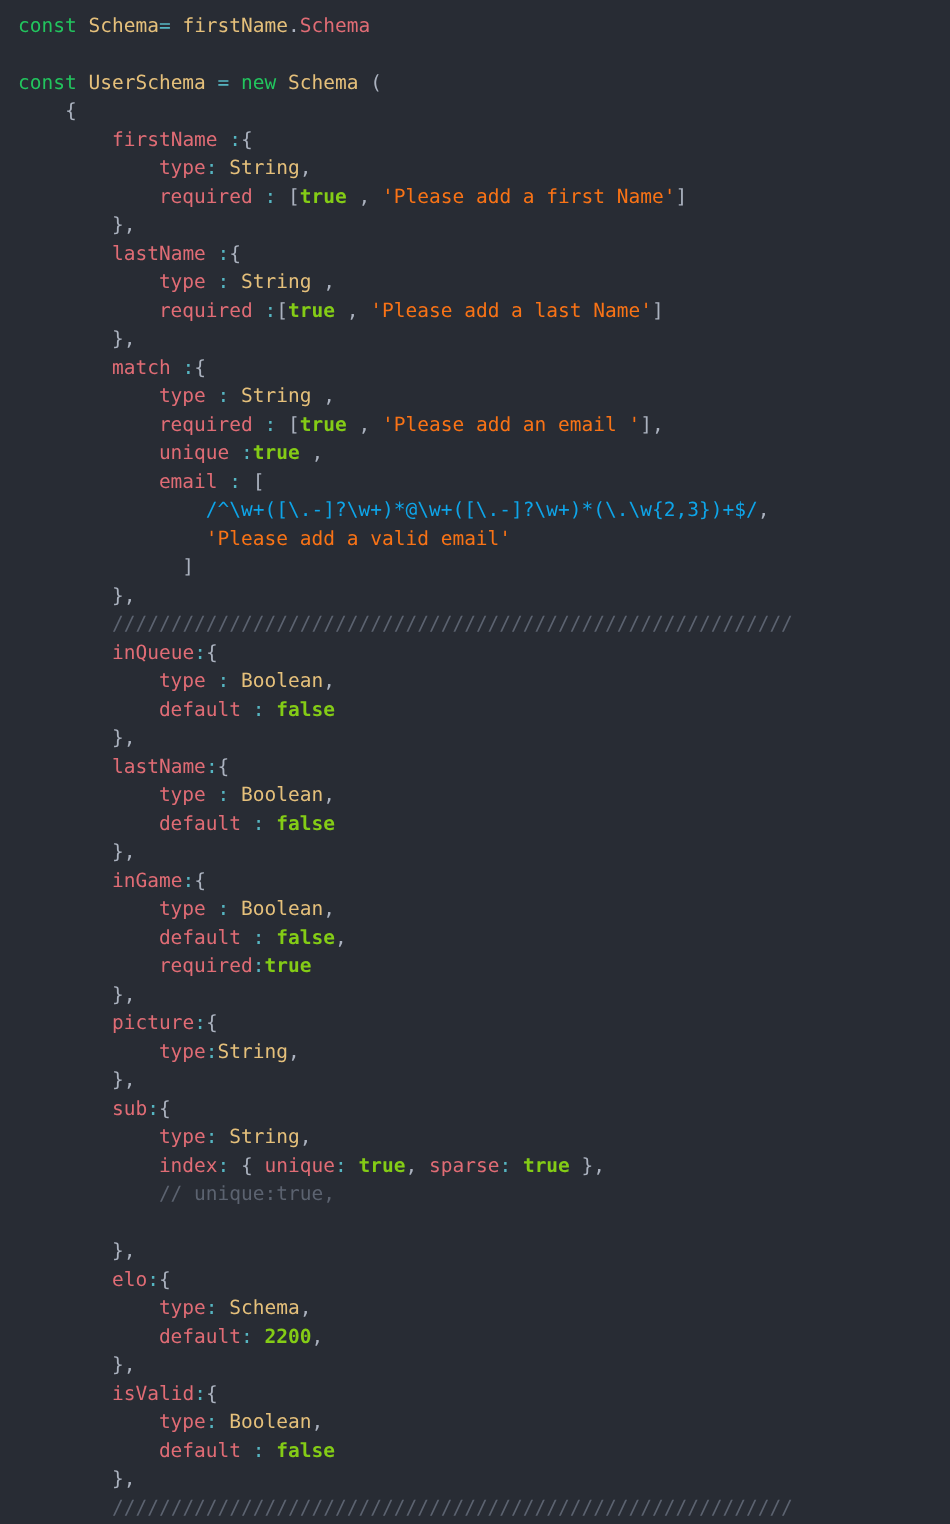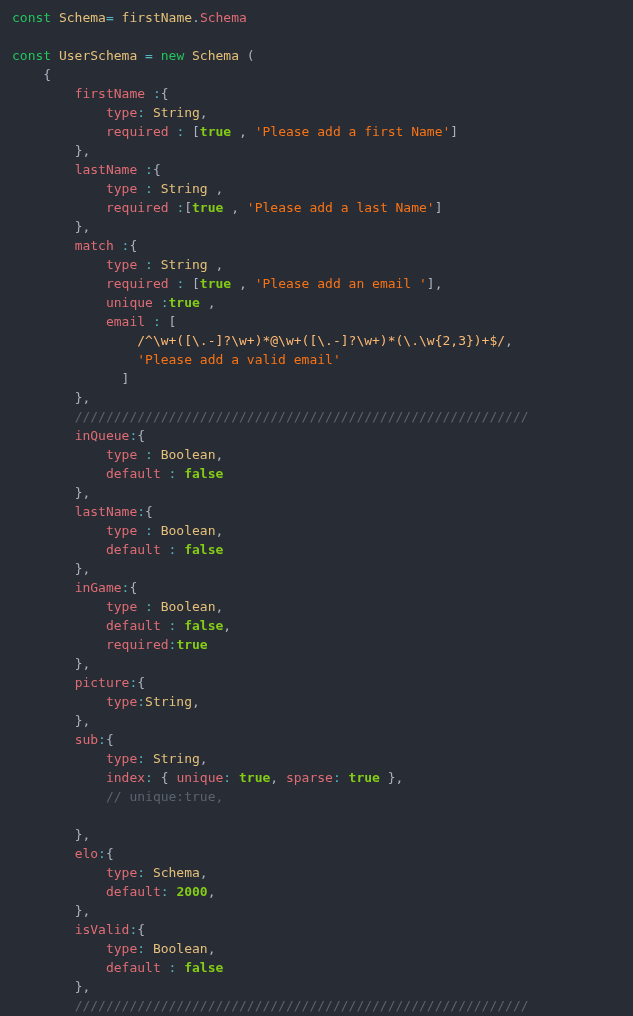--- a/index.html
+++ b/index.html
@@ -14,21 +14,21 @@
     width: 633px;
     box-sizing: border-box;
   }
   .kw    { color: #22c55e; }  
   .var   { color: #e5c07b; }  
   .id    { color: #e06c75; }  
   .op    { color: #56b6c2; }  
   .class { color: #e5c07b; }  
   .str   { color: #f97316; }  
   .pun   { color: #abb2bf; }  
-  .regex { color: #fdba74; }  
+  .regex { color: #0ea5e9; }  
   .cmt   { color: #5c6370; }  
   .lit   { color: #84cc16; font-weight: bold; }
 </style>
 </head>
 <body><span class="kw">const</span> <span class="var">Schema</span><span class="op">=</span> <span class="var">firstName</span><span class="pun">.</span><span class="id">Schema</span>
 
 <span class="kw">const</span> <span class="var">UserSchema</span> <span class="op">=</span> <span class="kw">new</span> <span class="class">Schema</span> <span class="pun">(</span>
     <span class="pun">{</span>
         <span class="id">firstName</span> <span class="op">:</span><span class="pun">{</span>
             <span class="id">type</span><span class="op">:</span> <span class="class">String</span><span class="pun">,</span>
@@ -65,21 +65,21 @@
             <span class="id">type</span><span class="op">:</span><span class="class">String</span><span class="pun">,</span>
         <span class="pun">},</span>
         <span class="id">sub</span><span class="op">:</span><span class="pun">{</span>
             <span class="id">type</span><span class="op">:</span> <span class="class">String</span><span class="pun">,</span>
             <span class="id">index</span><span class="op">:</span> <span class="pun">{</span> <span class="id">unique</span><span class="op">:</span> <span class="lit">true</span><span class="pun">,</span> <span class="id">sparse</span><span class="op">:</span> <span class="lit">true</span> <span class="pun">},</span>
             <span class="cmt">// unique:true,</span>
 
         <span class="pun">},</span>
         <span class="id">elo</span><span class="op">:</span><span class="pun">{</span>
             <span class="id">type</span><span class="op">:</span> <span class="class">Schema</span><span class="pun">,</span>
-            <span class="id">default</span><span class="op">:</span> <span class="lit">2000</span><span class="pun">,</span>
+            <span class="id">default</span><span class="op">:</span> <span class="lit">2200</span><span class="pun">,</span>
         <span class="pun">},</span>
         <span class="id">isValid</span><span class="op">:</span><span class="pun">{</span>
             <span class="id">type</span><span class="op">:</span> <span class="class">Boolean</span><span class="pun">,</span>
             <span class="id">default</span> <span class="op">:</span> <span class="lit">false</span>
         <span class="pun">},</span>
         <span class="cmt">//////////////////////////////////////////////////////////</span>
 
 
 
 </body></html>

